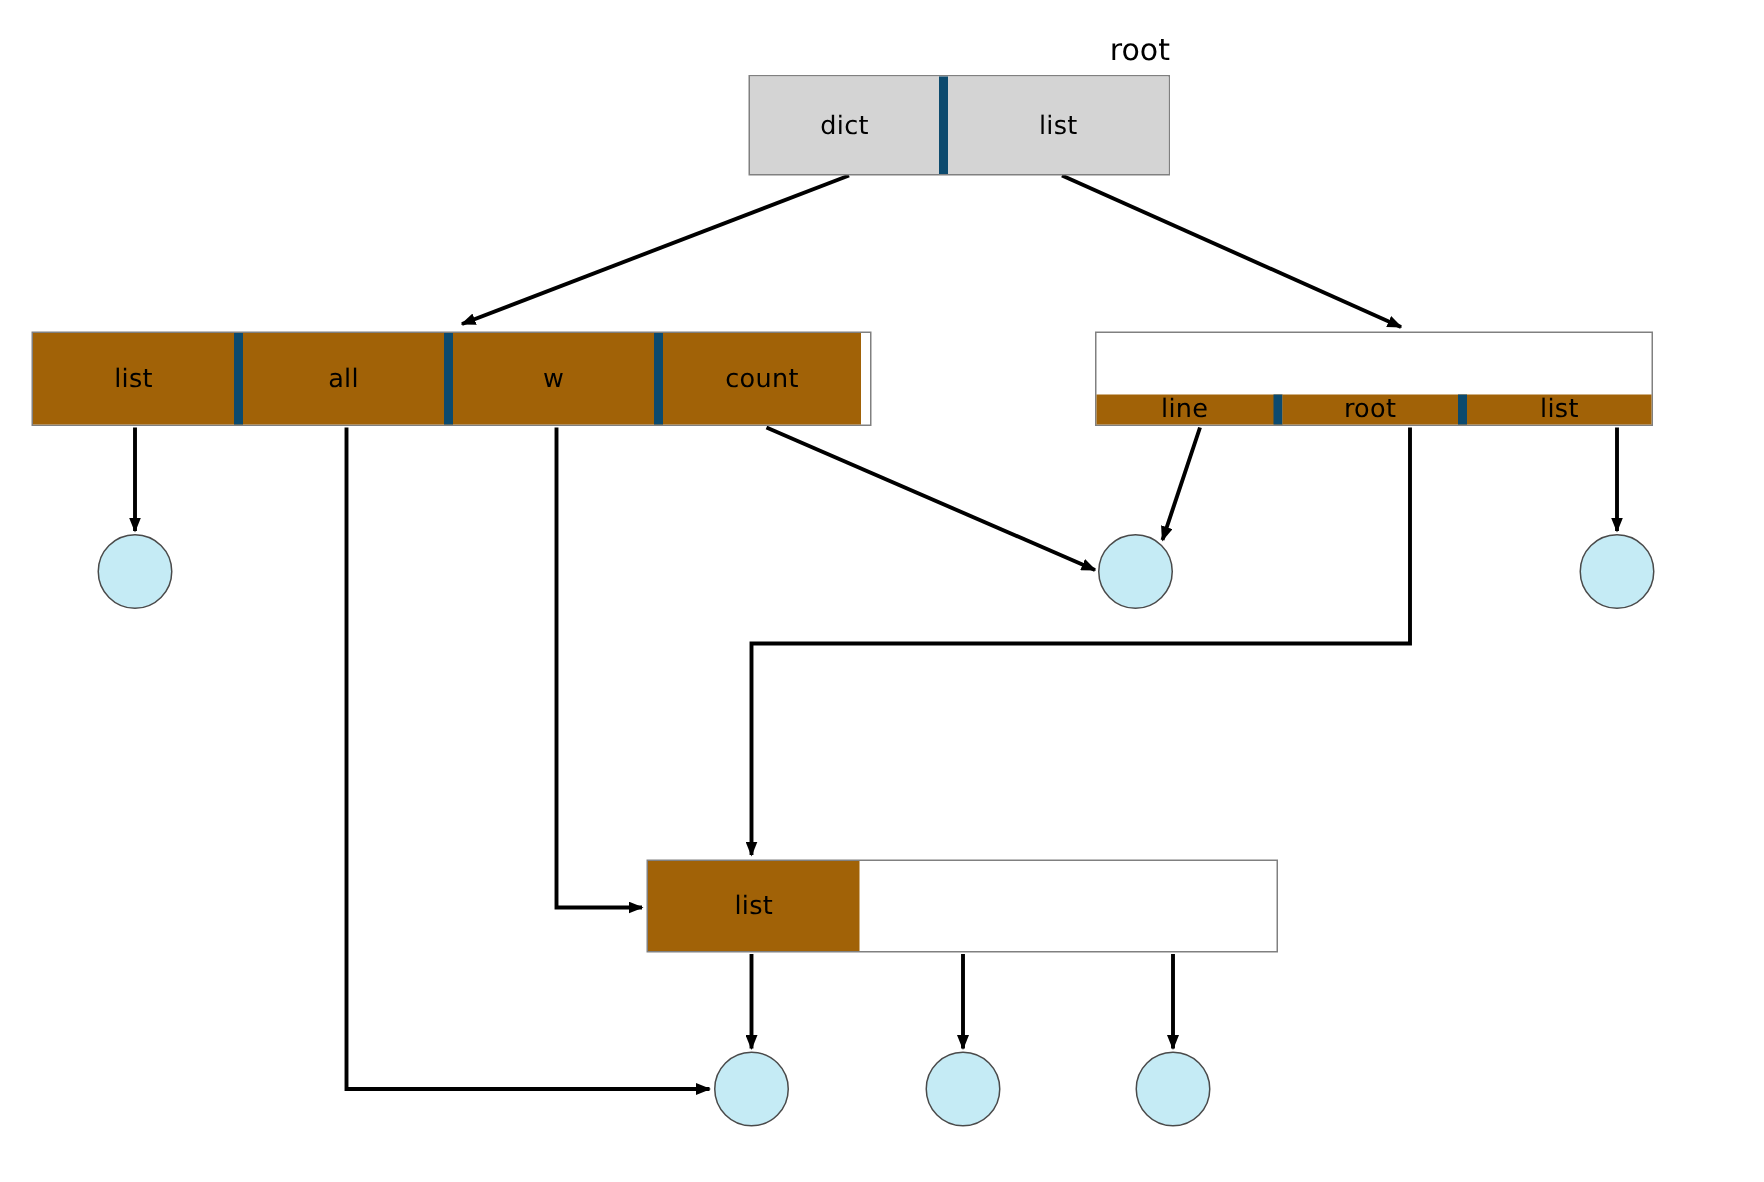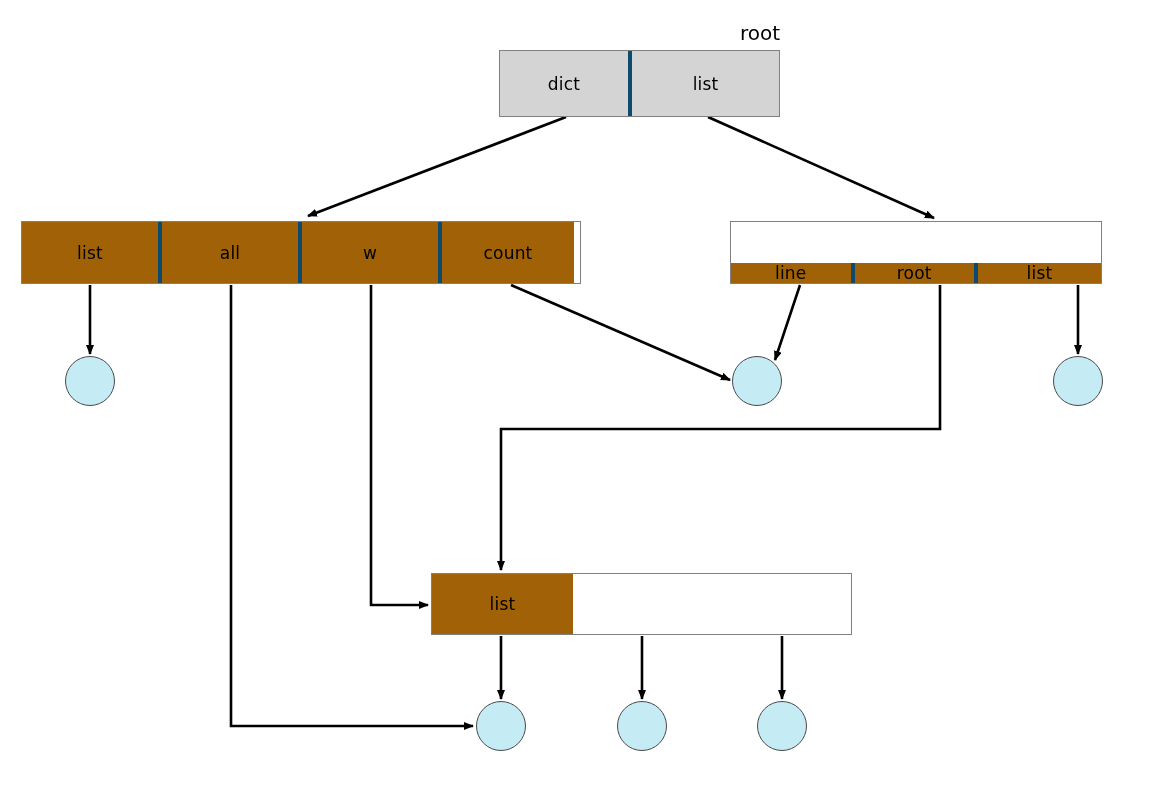--- a/index.html
+++ b/index.html
@@ -30,21 +30,21 @@
     border: 1px solid #808080;
   }
   .cell {
     box-sizing: border-box;
     display: flex;
     align-items: center;
     justify-content: center;
     font-size: 17px;
     color: #000000;
     letter-spacing: 0.2px;
-    border-right: 4px solid #0c4a6e;
+    border-right: 6px solid #0c4a6e;
   }
   .cell:last-child {
     border-right: none;
   }
   .root-table .cell {
     background: #d4d4d4;
   }
   .blue-table .cell {
     background: #a16207;
   }

